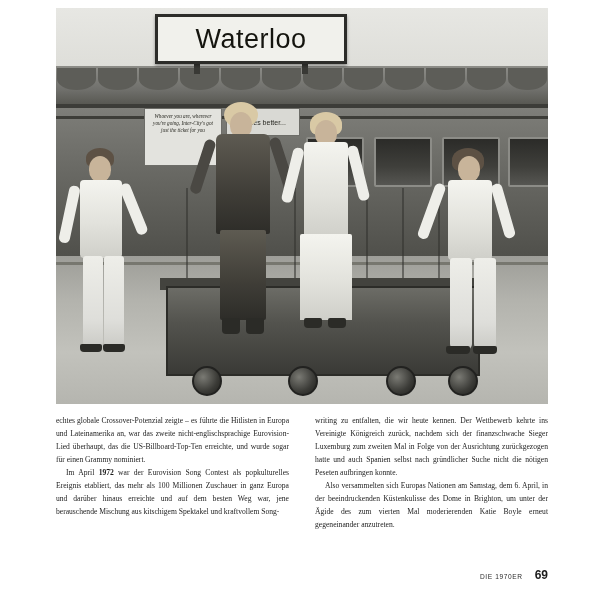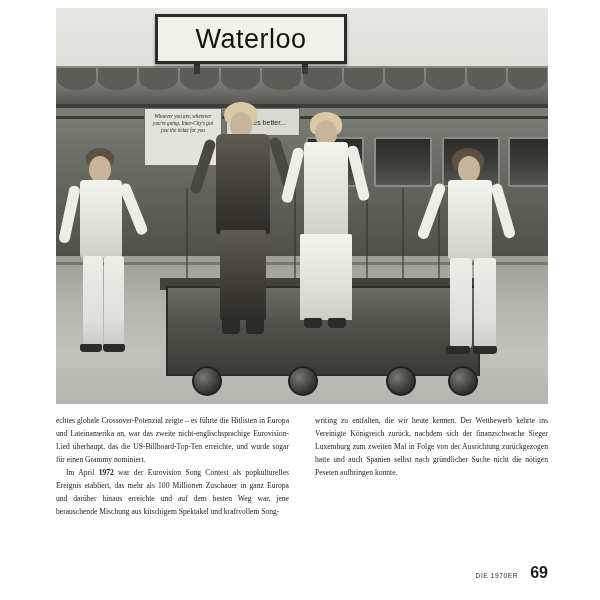--- a/index.html
+++ b/index.html
@@ -292,21 +292,21 @@
     gap: 12px;
   }
   .footer .section {
     font-family: "Liberation Sans", sans-serif;
     font-size: 6.6px;
     letter-spacing: 0.6px;
     color: #2a2a2a;
   }
   .footer .pageno {
     font-family: "Liberation Sans", sans-serif;
-    font-size: 16px;
+    font-size: 12px;
     font-weight: bold;
     color: #1b1b1b;
   }
 </style>
 </head>
 <body>
 
 <div class="page">
 
   <div class="photo">
@@ -416,20 +416,21 @@
     </div>
   </div>
 
   <div class="columns">
     <div class="col">
       <p>echtes globale Crossover-Potenzial zeigte – es führte die Hitlisten in Europa und Lateinamerika an, war das zweite nicht-englischsprachige Eurovision-Lied überhaupt, das die US-Billboard-Top-Ten erreichte, und wurde sogar für einen Grammy nominiert.</p>
       <p><span>Im April </span><span class="year">1972</span><span> war der Eurovision Song Contest als popkulturelles Ereignis etabliert, das mehr als 100 Millionen Zuschauer in ganz Europa und darüber hinaus erreichte und auf dem besten Weg war, jene berauschende Mischung aus kitschigem Spektakel und kraftvollem Song-</span></p>
     </div>
     <div class="col">
       <p>writing zu entfalten, die wir heute kennen. Der Wettbewerb kehrte ins Vereinigte Königreich zurück, nachdem sich der finanzschwache Sieger Luxemburg zum zweiten Mal in Folge von der Ausrichtung zurückgezogen hatte und auch Spanien selbst nach gründlicher Suche nicht die nötigen Peseten aufbringen konnte.</p>
+      <p>Also versammelten sich Europas Nationen am Samstag, dem 6. April, in der beeindruckenden Küstenkulisse des Dome in Brighton, um unter der Ägide des zum vierten Mal moderierenden Katie Boyle erneut gegeneinander anzutreten.</p>
     </div>
   </div>
 
   <div class="footer">
     <span class="section">DIE 1970ER</span>
     <span class="pageno">69</span>
   </div>
 
 </div>
 

